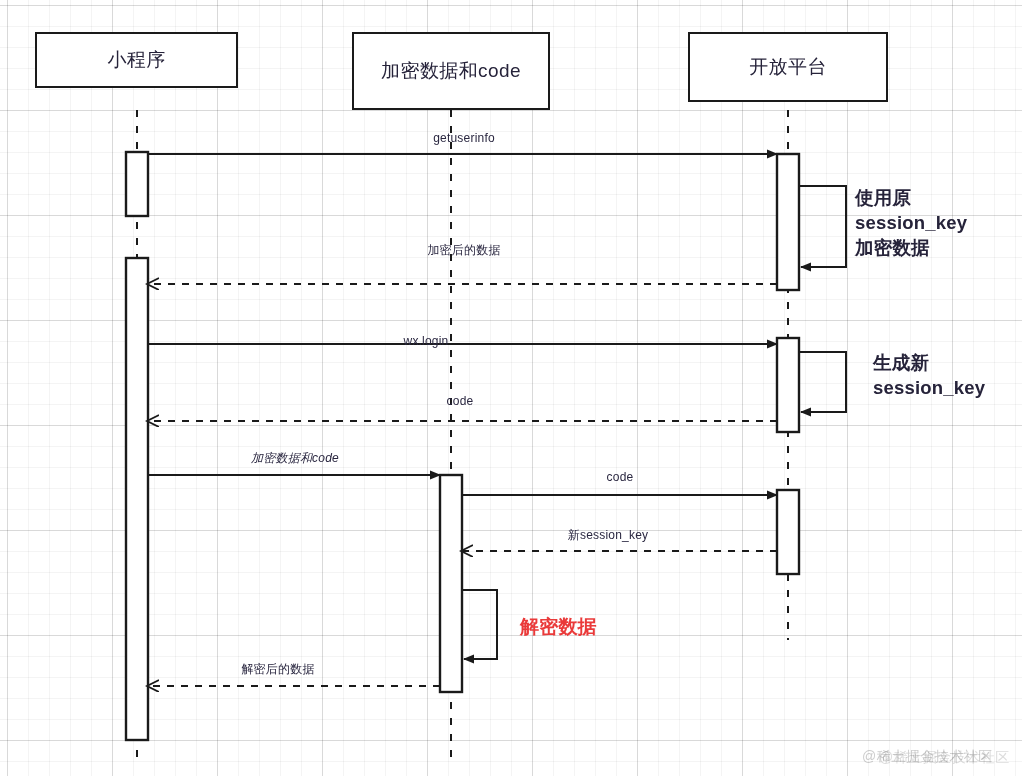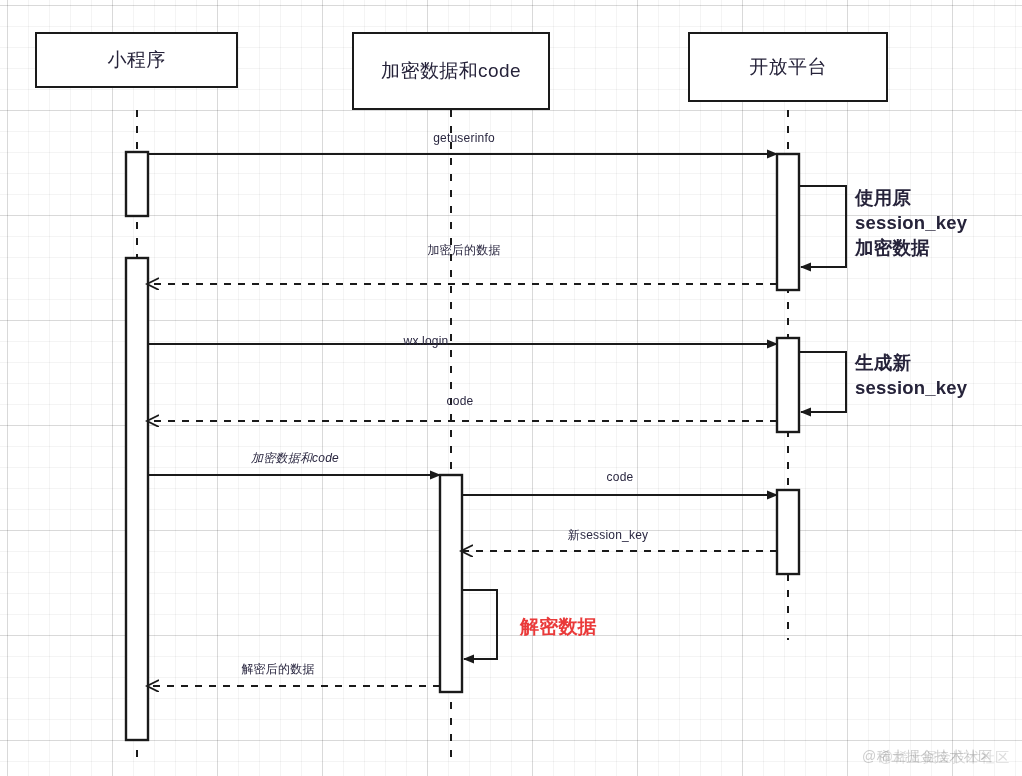--- a/index.html
+++ b/index.html
@@ -148,21 +148,21 @@
       <div class="msg-label center" style="left: 460px; top: 394px;">code</div>
       <div class="msg-label center" style="left: 295px; top: 450px; font-style: italic;">加密数据和code</div>
       <div class="msg-label center" style="left: 620px; top: 470px;">code</div>
       <div class="msg-label center" style="left: 608px; top: 527px;">新session_key</div>
       <div class="msg-label center" style="left: 278px; top: 661px;">解密后的数据</div>
     </div>
   <div id="note-labels">
       <div class="note-label" style="left: 855px; top: 185px;">使用原
 session_key
 加密数据</div>
-      <div class="note-label" style="left: 855px; top: 350px;">生成新
+      <div class="note-label" style="left: 873px; top: 350px;">生成新
 session_key</div>
       <div class="note-label red" style="left: 520px; top: 614px;">解密数据</div>
     </div>
 
   <div class="watermark shadow" id="watermark-shadow" style="left: 879px; top: 749px;">@稀土掘金技术社区</div>
   <div class="watermark" id="watermark-main" style="left: 862px; top: 748px;">@稀土掘金技术社区</div>
 
 </div>
 
 </body></html>

